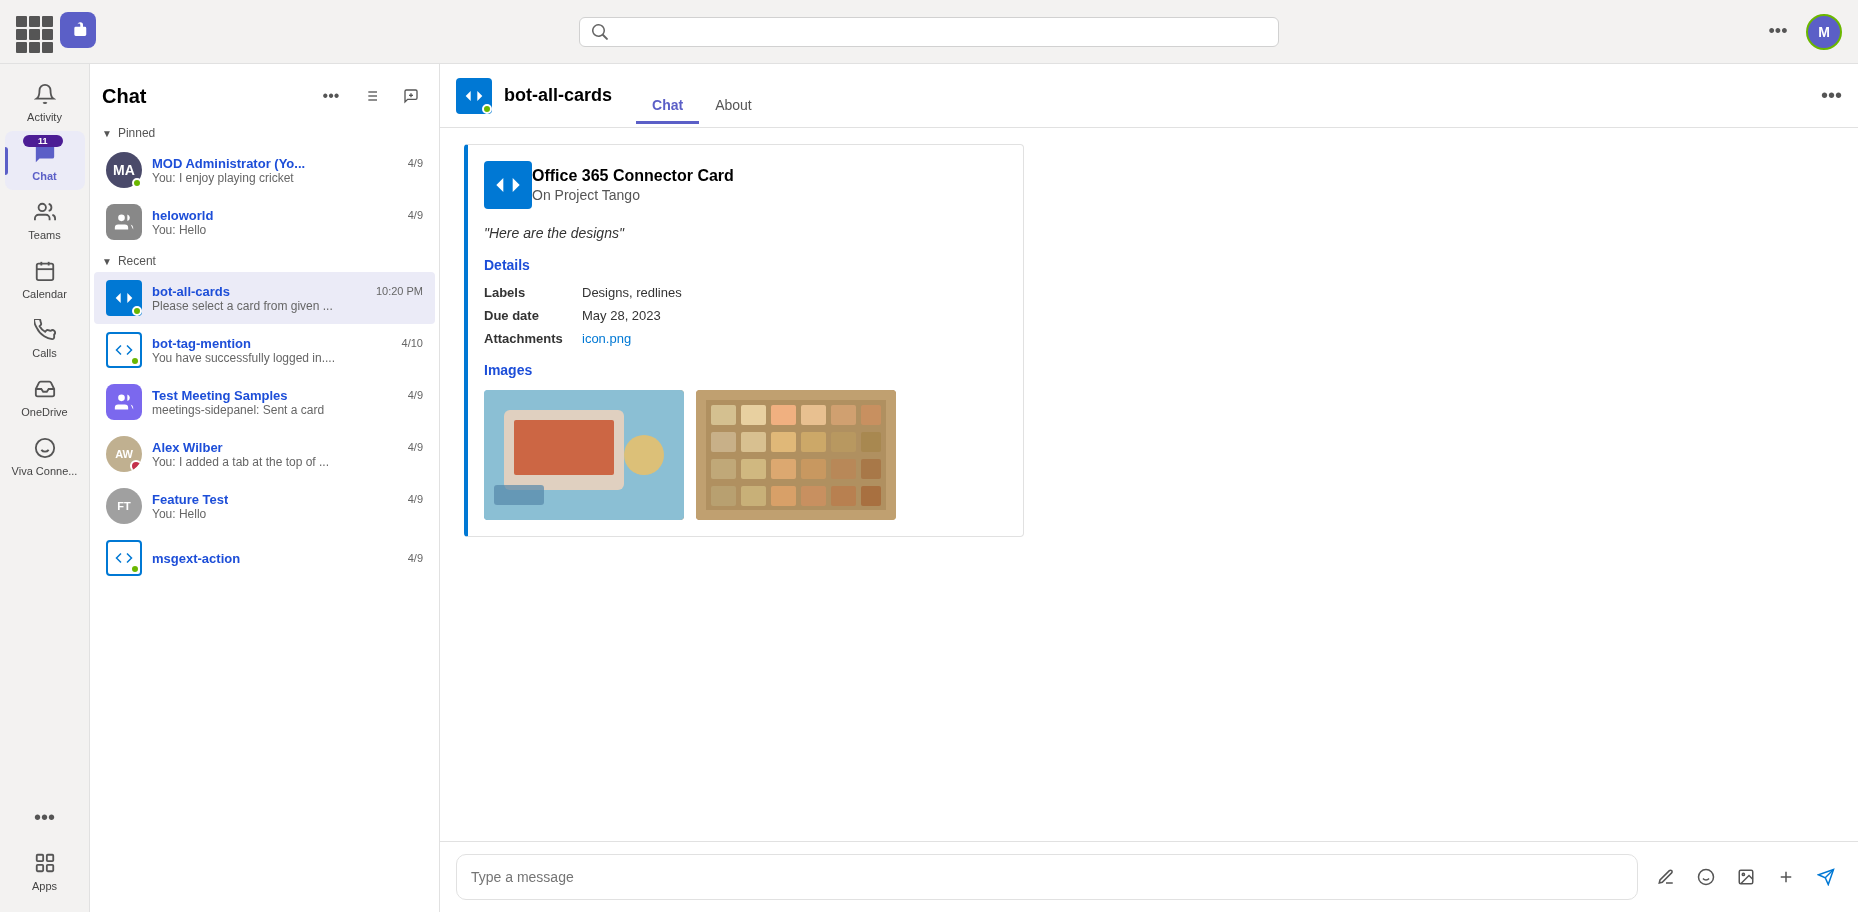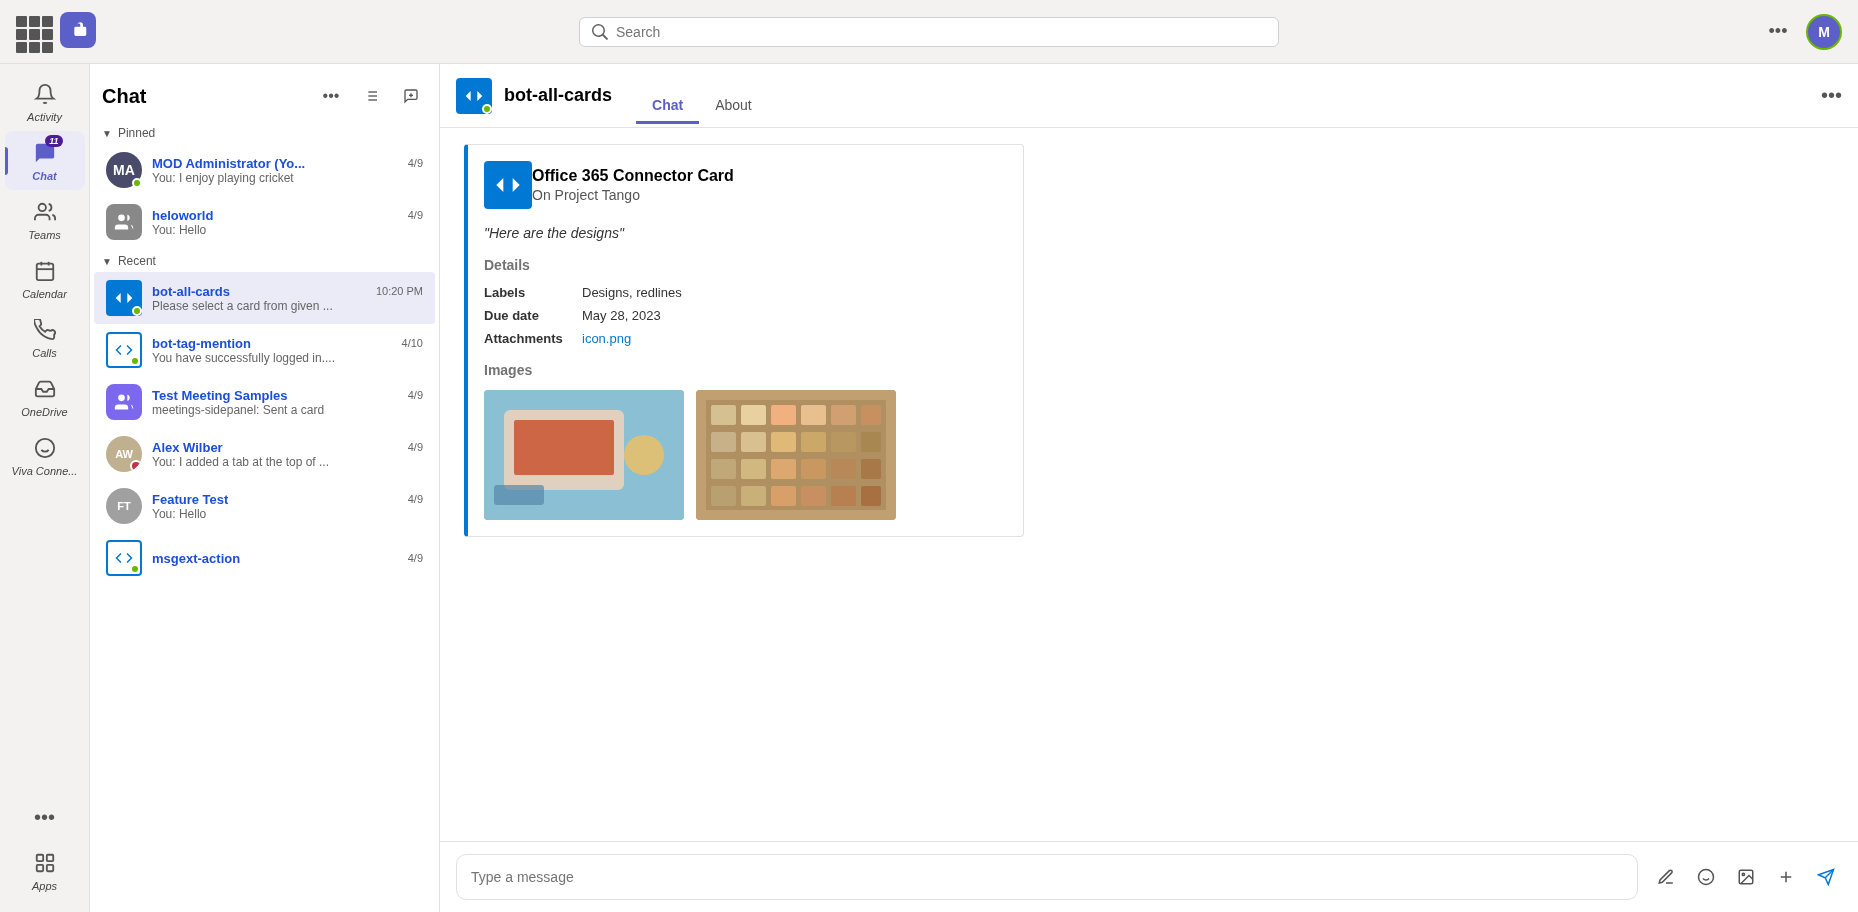--- a/index.html
+++ b/index.html
@@ -43,21 +43,20 @@
     .rail-item {
       display: flex;
       flex-direction: column;
       align-items: center;
       padding: 8px 4px;
       width: 80px;
       border-radius: 8px;
       cursor: pointer;
       position: relative;
       gap: 3px;
-      font-style: italic;
     }
     .rail-item.active {
       background: #ebebf7;
     }
     .rail-item .icon-wrap {
       width: 28px; height: 28px;
       display: flex; align-items: center; justify-content: center;
       position: relative;
     }
     .rail-item .label {
@@ -66,21 +65,21 @@
       text-align: center;
     }
     .rail-item.active .label { color: #5b5fc7; font-weight: 600; }
     .badge {
       position: absolute;
       top: -4px; right: -4px;
       background: #4c1d95;
       color: white;
       font-size: 9px;
       border-radius: 10px;
-      padding: 1px 4px;
+      padding: 1px 15px;
       font-weight: bold;
       min-width: 16px;
       text-align: center;
     }
     .active-bar {
       position: absolute;
       left: 0; top: 50%;
       transform: translateY(-50%);
       width: 3px; height: 28px;
       background: #5b5fc7;
@@ -277,21 +276,21 @@
     .card-icon {
       width: 48px; height: 48px;
       background: #0078d4;
       border-radius: 4px;
       display: flex; align-items: center; justify-content: center;
       flex-shrink: 0;
     }
     .card-title { font-size: 16px; font-weight: 700; color: #000; }
     .card-subtitle { font-size: 14px; color: #555; margin-top: 2px; }
     .card-quote { font-size: 14px; color: #333; font-style: italic; margin-bottom: 16px; }
-    .card-section-title { font-size: 14px; font-weight: 700; color: #737373; margin-bottom: 12px; }
+    .card-section-title { font-size: 14px; font-weight: 700; color: #1d4ed8; margin-bottom: 12px; }
     .card-facts { display: flex; flex-direction: column; gap: 8px; }
     .card-fact { display: flex; gap: 8px; align-items: flex-start; }
     .fact-label { font-size: 13px; font-weight: 600; color: #333; min-width: 90px; }
     .fact-value { font-size: 13px; color: #333; }
     .fact-link { font-size: 13px; color: #0078d4; cursor: pointer; text-decoration: none; }
     .images-section { margin-top: 16px; }
     .images-row { display: flex; gap: 12px; flex-wrap: wrap; }
     .img-thumb {
       width: 200px; height: 130px;
       background: #e0e0e0;
@@ -368,21 +367,20 @@
   <div class="teams-logo">
     <svg viewBox="0 0 24 24" fill="white">
       <path d="M19.5 8.5h-2v-2a3 3 0 00-6 0v2h-2A1.5 1.5 0 008 10v7a1.5 1.5 0 001.5 1.5h10A1.5 1.5 0 0021 17v-7a1.5 1.5 0 00-1.5-1.5zm-5 0h-3v-2a1.5 1.5 0 013 0v2z"></path>
     </svg>
   </div>
   <div style="flex:1; display:flex; justify-content:center;">
     <div class="search-bar">
       <svg width="16" height="16" viewBox="0 0 16 16" fill="#666">
         <path d="M11.742 10.344a6.5 6.5 0 10-1.397 1.398l3.85 3.85a1 1 0 001.415-1.414l-3.868-3.834zm-5.242 1.156a5 5 0 110-10 5 5 0 010 10z"></path>
       </svg>
-      <input type="text" placeholder="Search" style="">
     </div>
   </div>
   <div class="header-icon-btn" style="font-size:18px; color:#555;">•••</div>
   <div class="user-avatar-top">M</div>
 </div>
 
 <div class="main-layout">
 
   <div class="app-rail">
     <div class="rail-item">

